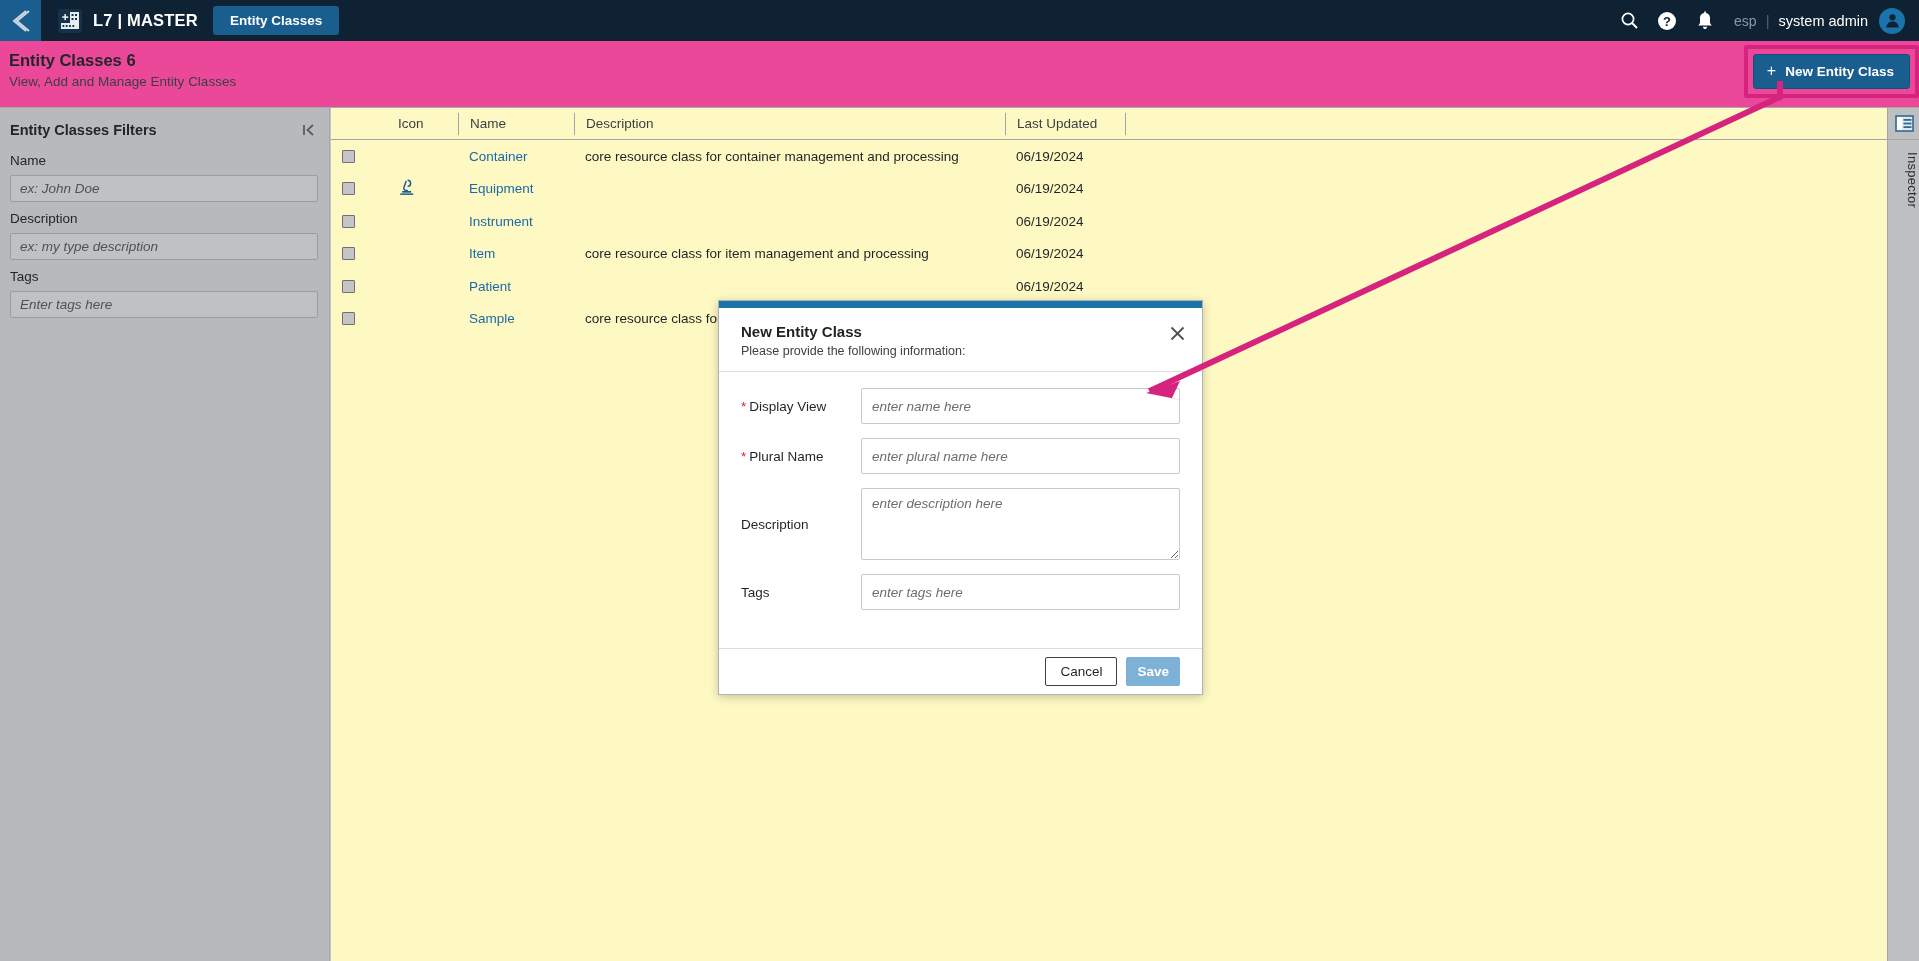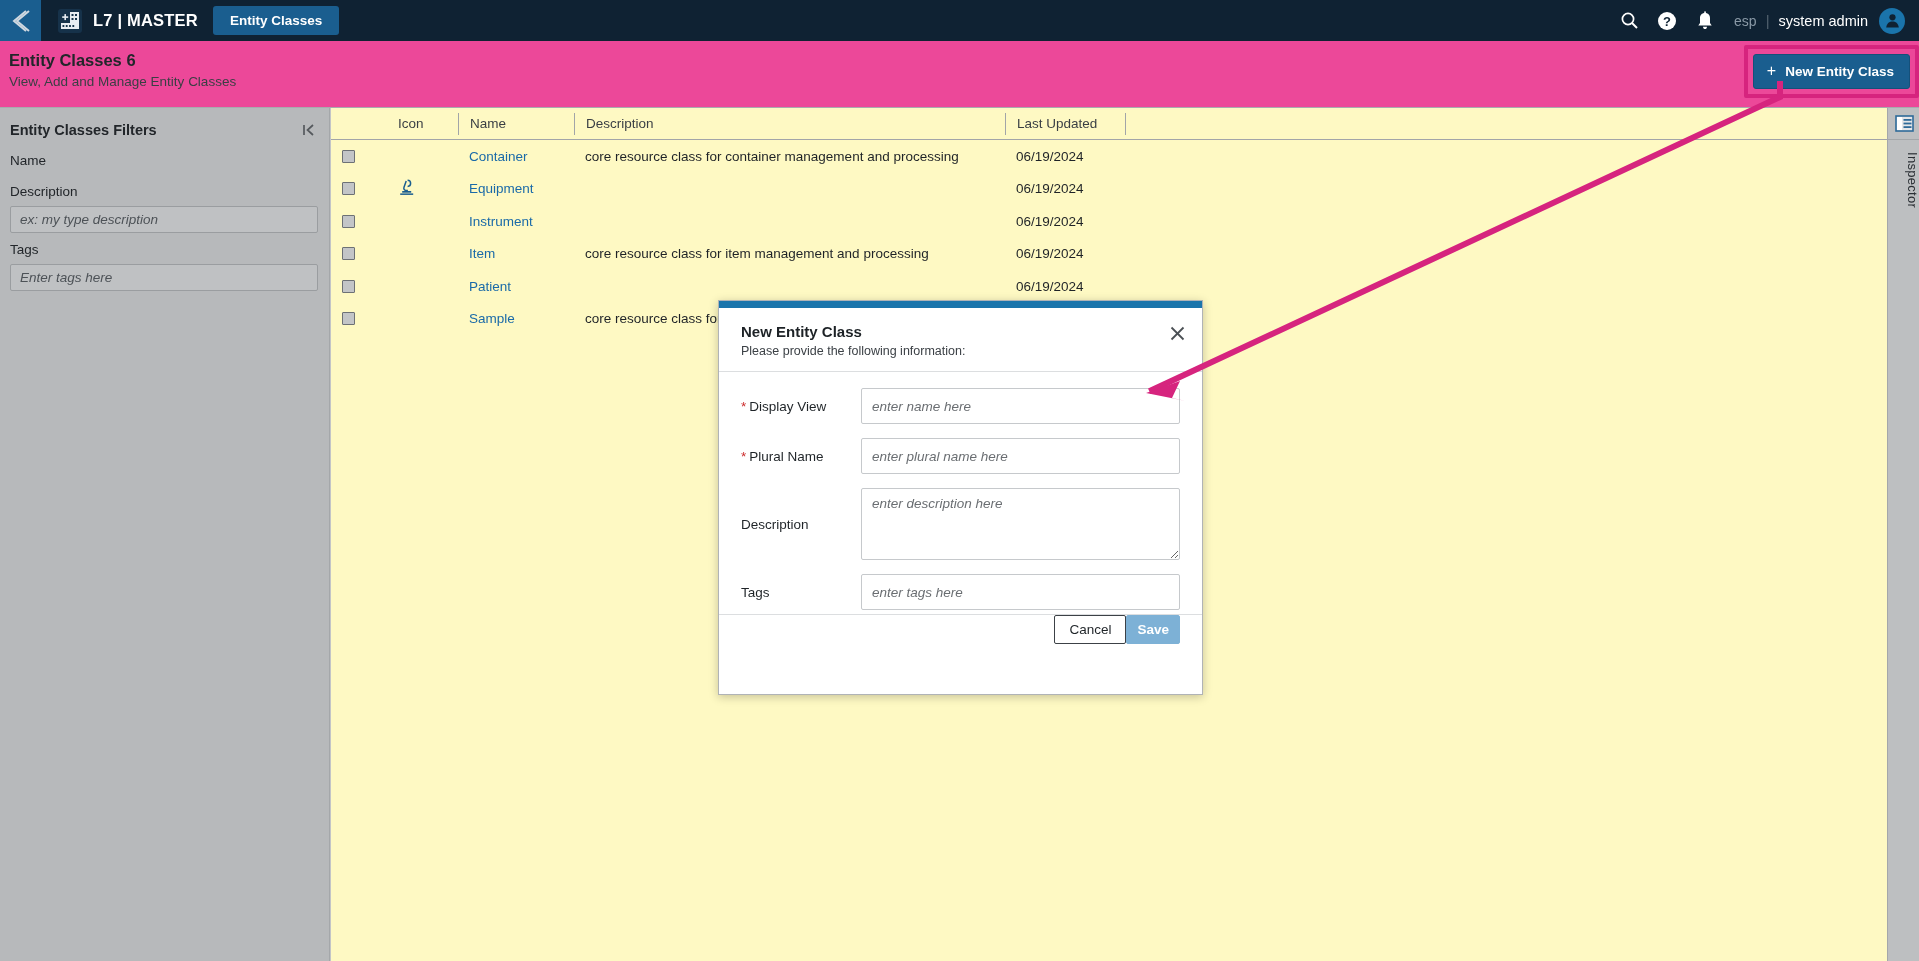--- a/index.html
+++ b/index.html
@@ -253,24 +253,24 @@
     font-size: 13.5px; font-style: italic;
     color: #55595d;
     padding: 7px 10px;
     outline: none;
     resize: vertical;
     background: #fff;
   }
   .mtextarea::placeholder { color: #6a6e72; font-style: italic; opacity: 1; }
   .modal-foot {
     position: absolute; left: 0; right: 0; bottom: 0;
-    height: 80px;
+    height: 46px;
     border-top: 1px solid #dcdee0;
-    display: flex; align-items: flex-start; justify-content: flex-end;
-    padding-right: 22px; 
+    display: flex; align-items: center; justify-content: flex-end;
+    padding-right: 22px; gap: 9px;
   }
   .btn-cancel {
     background: #fff; border: 1px solid #3c4146;
     color: #1f2428; font-size: 13.5px;
     font-family: "Liberation Sans", sans-serif;
     padding: 6px 14px; border-radius: 2px; cursor: pointer;
   }
   .btn-save {
     background: #7db1d6; border: 1px solid #7db1d6;
     color: #ffffff; font-size: 13.5px; font-weight: bold;
@@ -371,20 +371,21 @@
     <div class="filters-collapse">
       <svg width="16" height="16" viewBox="0 0 16 16">
         <line x1="3" y1="3" x2="3" y2="13" stroke="#55595d" stroke-width="1.7"></line>
         <polyline points="12,3 6.5,8 12,13" fill="none" stroke="#55595d" stroke-width="1.7"></polyline>
       </svg>
     </div>
   </div>
 
   <div class="fgroup">
     <div class="flabel">Name</div>
+    <input class="finput" type="text" placeholder="ex: John Doe" style="">
   </div>
 
   <div class="fgroup">
     <div class="flabel">Description</div>
     <input class="finput" type="text" placeholder="ex: my type description" style="">
   </div>
 
   <div class="fgroup">
     <div class="flabel">Tags</div>
     <input class="finput" type="text" placeholder="Enter tags here" style="">

